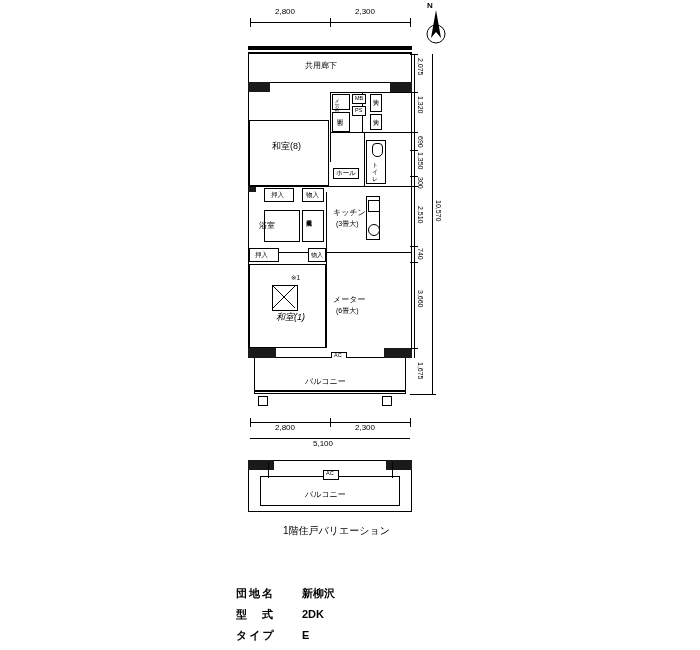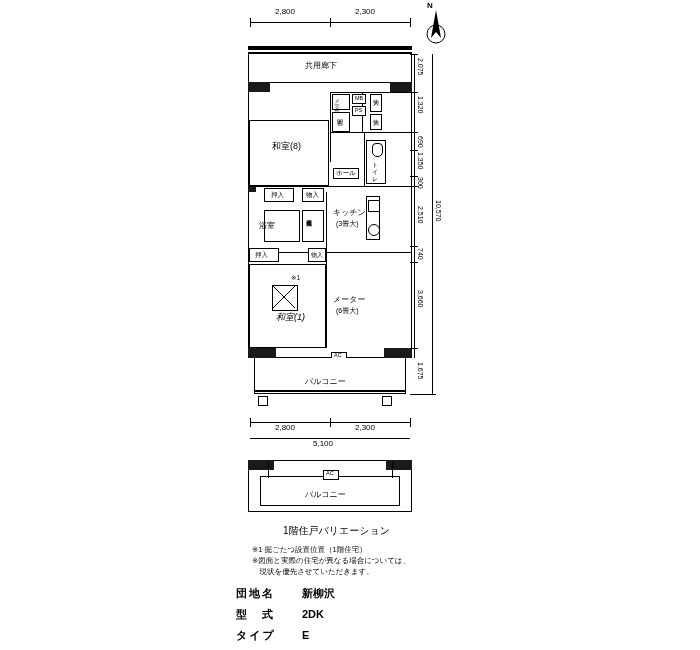--- a/index.html
+++ b/index.html
@@ -178,34 +178,29 @@
   <div class="abs wallthick" style="left:248px;top:460px;width:26px;height:10px;"></div>
   <div class="abs wallthick" style="left:386px;top:460px;width:26px;height:10px;"></div>
   <div class="abs wall" style="left:268px;top:462px;width:1px;height:16px;"></div>
   <div class="abs wall" style="left:392px;top:462px;width:1px;height:16px;"></div>
   <div class="abs" style="left:260px;top:476px;width:140px;height:30px;border:1px solid #000;box-sizing:border-box;"></div>
   <div class="abs txt8" style="left:305px;top:491px;">バルコニー</div>
   <div class="abs" style="left:323px;top:470px;width:14px;height:8px;border:1px solid #000;background:#fff;"></div>
   <div class="abs txt" style="left:326px;top:471px;font-size:5.5px;">AC</div>
   <div class="abs txt8 caption" style="left:283px;top:526px;">1階住戸バリエーション</div>
 
-  <div class="notes">
-    <div>※1 掘ごたつ設置位置（1階住宅）</div>
-    <div>※図面と実際の住宅が異なる場合については、</div>
-    <div>　現状を優先させていただきます。</div>
+
+  <div class="footer">
+    <div>
+      <span class="lbl">団地名</span><span>新柳沢</span>
+    </div>
+    <div>
+      <span class="lbl">型　式</span><span>2DK</span>
+    </div>
+    <div>
+      <span class="lbl">タイプ</span><span>E</span>
+    </div>
+    <div>
+      <span class="lbl">図面No.</span>
+    </div>
   </div>
 
-  <div class="footer">
-    <div>
-      <span class="lbl">団地名</span><span>新柳沢</span>
-    </div>
-    <div>
-      <span class="lbl">型　式</span><span>2DK</span>
-    </div>
-    <div>
-      <span class="lbl">タイプ</span><span>E</span>
-    </div>
-    <div>
-      <span class="lbl">図面No.</span>
-    </div>
-  </div>
-
 </div>
 
 </body></html>

